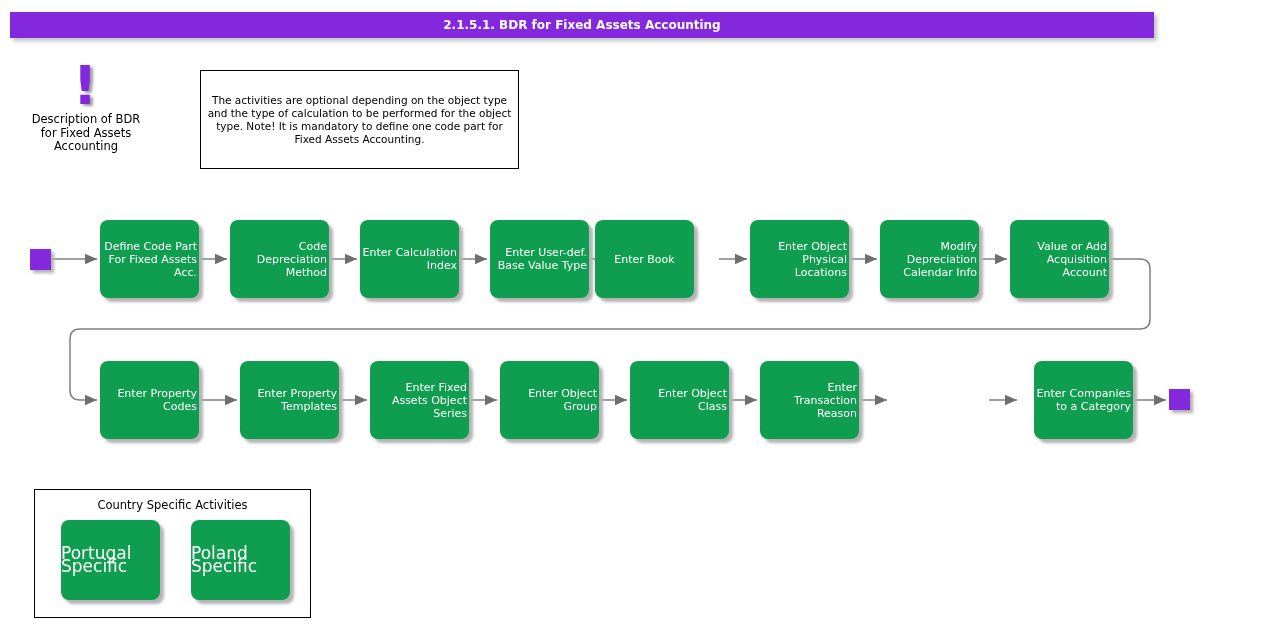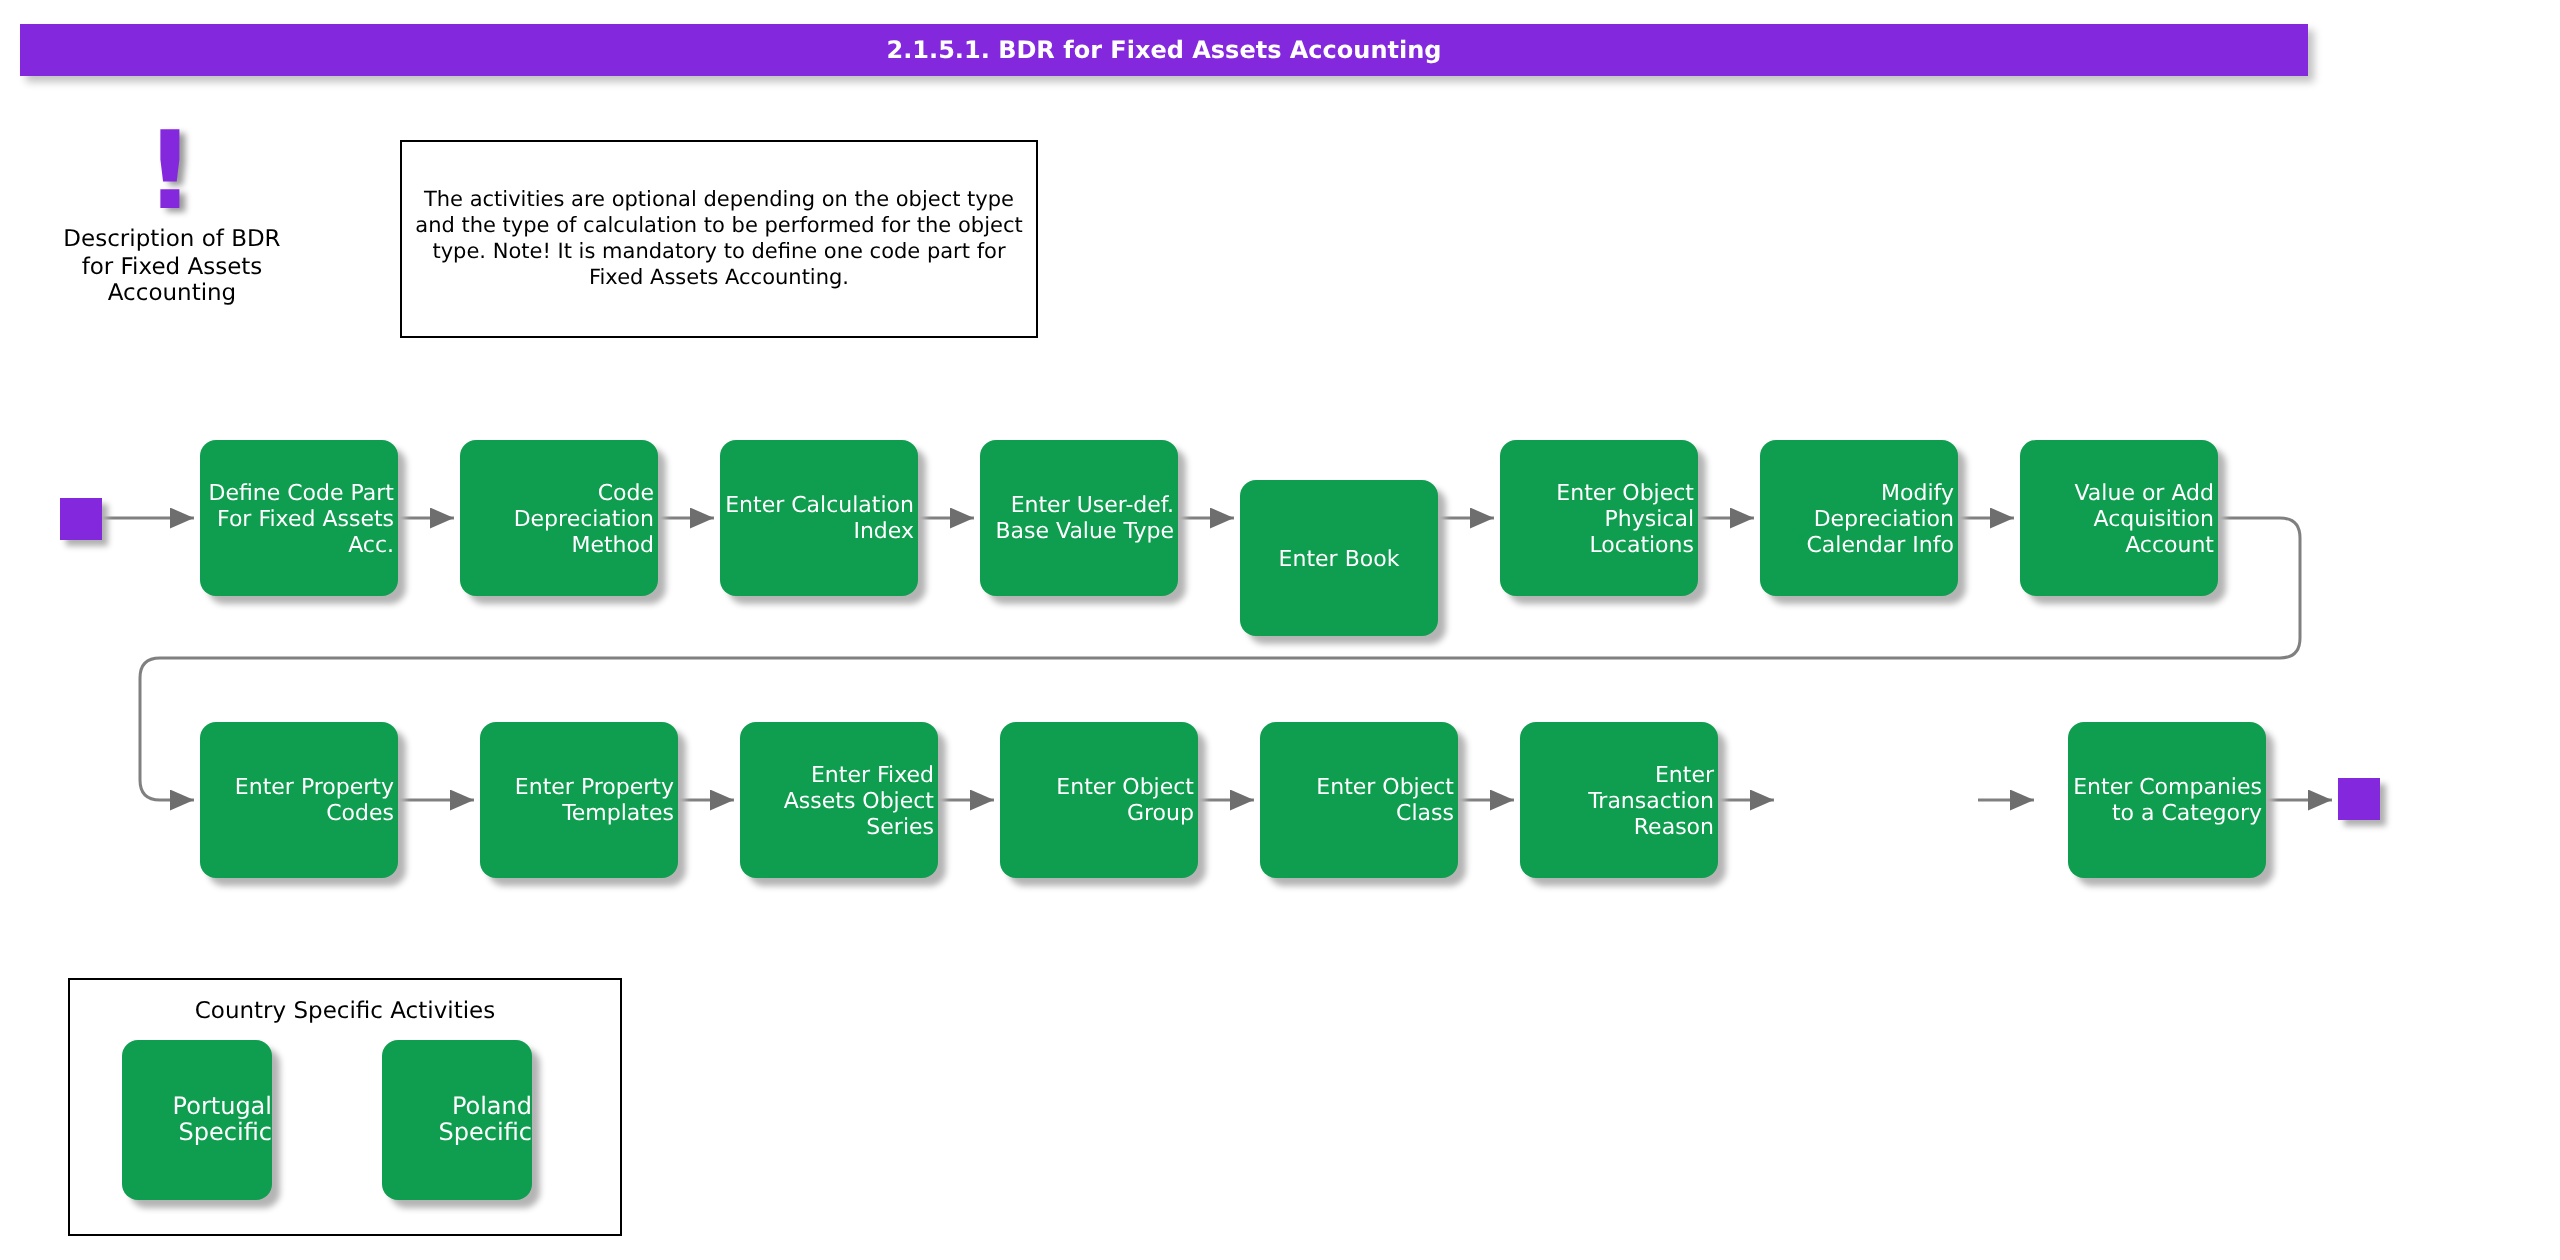--- a/index.html
+++ b/index.html
@@ -50,23 +50,23 @@
   }
   .country-group {
     position: absolute; left: 34px; top: 489px; width: 277px; height: 129px;
     border: 1px solid #000; background: #ffffff; box-sizing: border-box;
   }
   .country-title {
     position: absolute; left: 0; top: 8px; width: 100%;
     text-align: center; font-size: 11.5px;
   }
   .cbox {
-    position: absolute; top: 520px; width: 75px; height: 80px; box-sizing: border-box;
+    position: absolute; top: 520px; width: 99px; height: 80px; box-sizing: border-box;
     background: #0F9E4F; border-radius: 8px; box-shadow: 4px 4px 3px #b4b4b4;
-    color: #ffffff; font-size: 12px; line-height: 13px; text-align: right;
+    color: #ffffff; font-size: 17px; line-height: 13px; text-align: left;
     display: flex; align-items: center; justify-content: center; cursor: pointer;
   }
 </style>
 </head>
 <body>
 
 <div class="canvas">
 
   <div class="titlebar">2.1.5.1. BDR for Fixed Assets Accounting</div>
 
@@ -106,21 +106,21 @@
     </g>
   </svg>
 
   <div class="sq" style="left:30px; top:249px;"></div>
   <div class="sq" style="left:1169px; top:389px;"></div>
 
   <div class="pbox row1" style="left:100px;">Define Code Part For Fixed Assets Acc.</div>
   <div class="pbox row1" style="left:230px;">Code Depreciation Method</div>
   <div class="pbox row1" style="left:360px;">Enter Calculation Index</div>
   <div class="pbox row1" style="left:490px;">Enter User-def. Base Value Type</div>
-  <div class="pbox row1" style="left:620px;margin-top:20px;">Enter Book</div>
+  <div class="pbox row1" style="left:595px;">Enter Book</div>
   <div class="pbox row1" style="left:750px;">Enter Object Physical Locations</div>
   <div class="pbox row1" style="left:880px;">Modify Depreciation Calendar Info</div>
   <div class="pbox row1" style="left:1010px;">Value or Add Acquisition Account</div>
 
   <div class="pbox row2" style="left:100px;">Enter Property Codes</div>
   <div class="pbox row2" style="left:240px;">Enter Property Templates</div>
   <div class="pbox row2" style="left:370px;">Enter Fixed Assets Object Series</div>
   <div class="pbox row2" style="left:500px;">Enter Object Group</div>
   <div class="pbox row2" style="left:630px;">Enter Object Class</div>
   <div class="pbox row2" style="left:760px;">Enter Transaction Reason</div>

